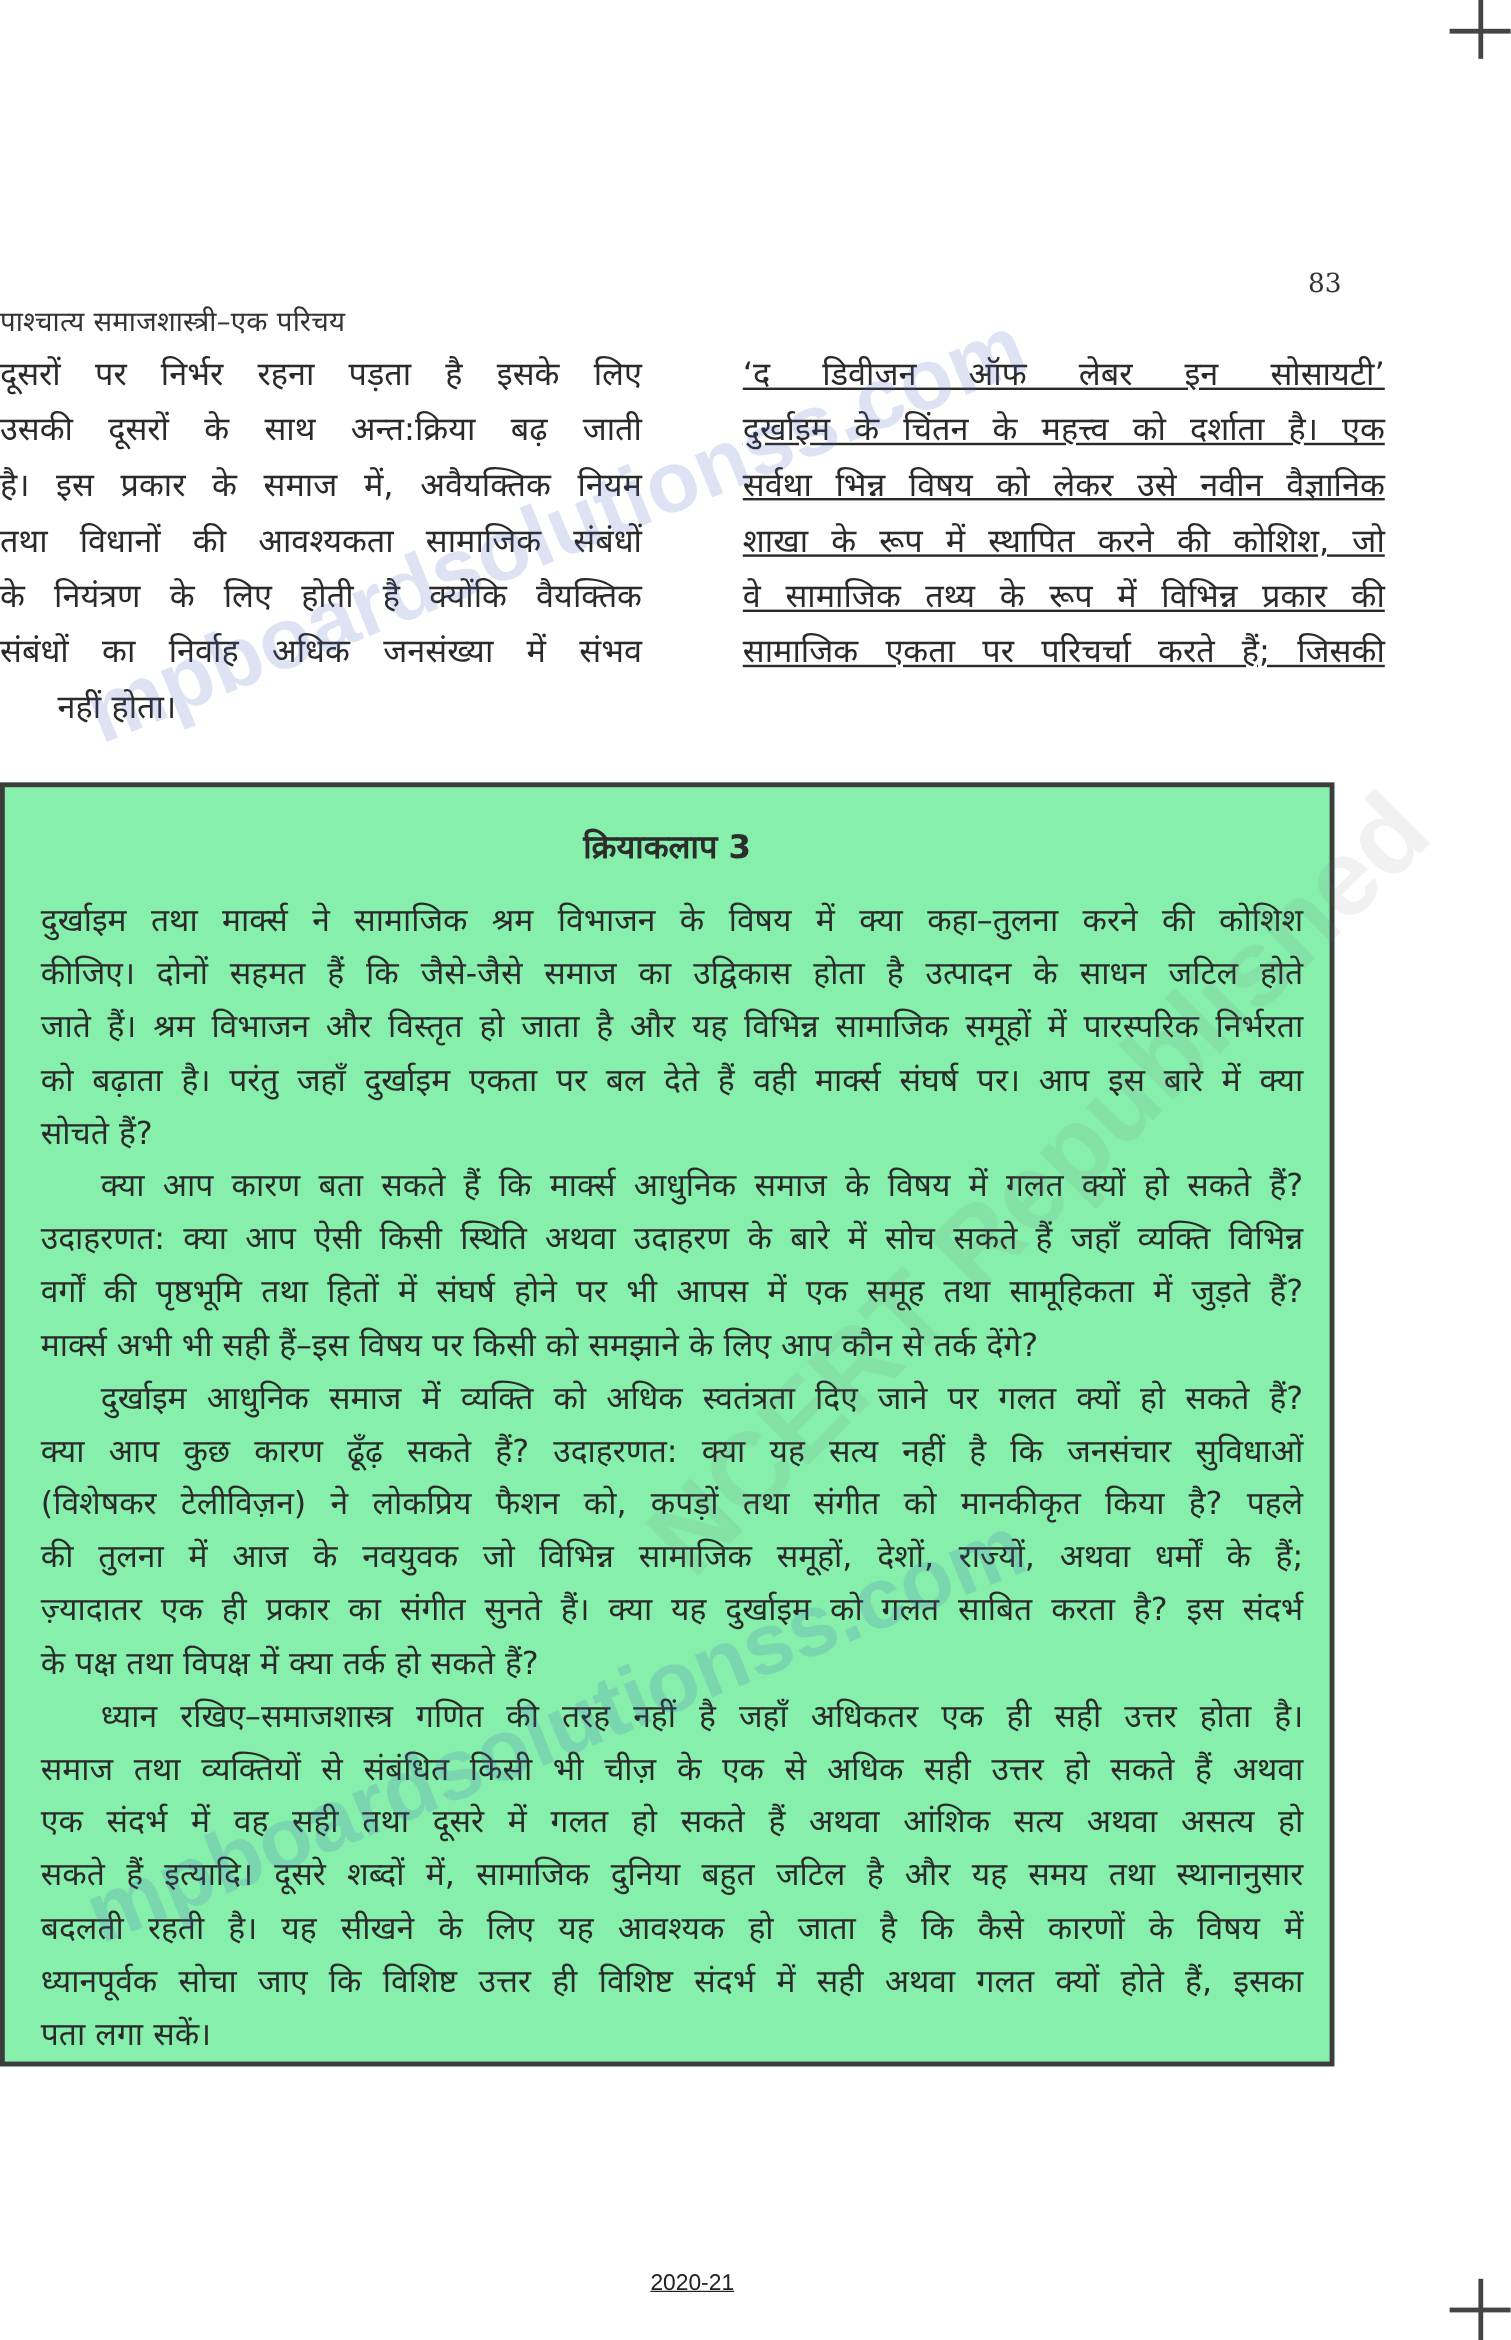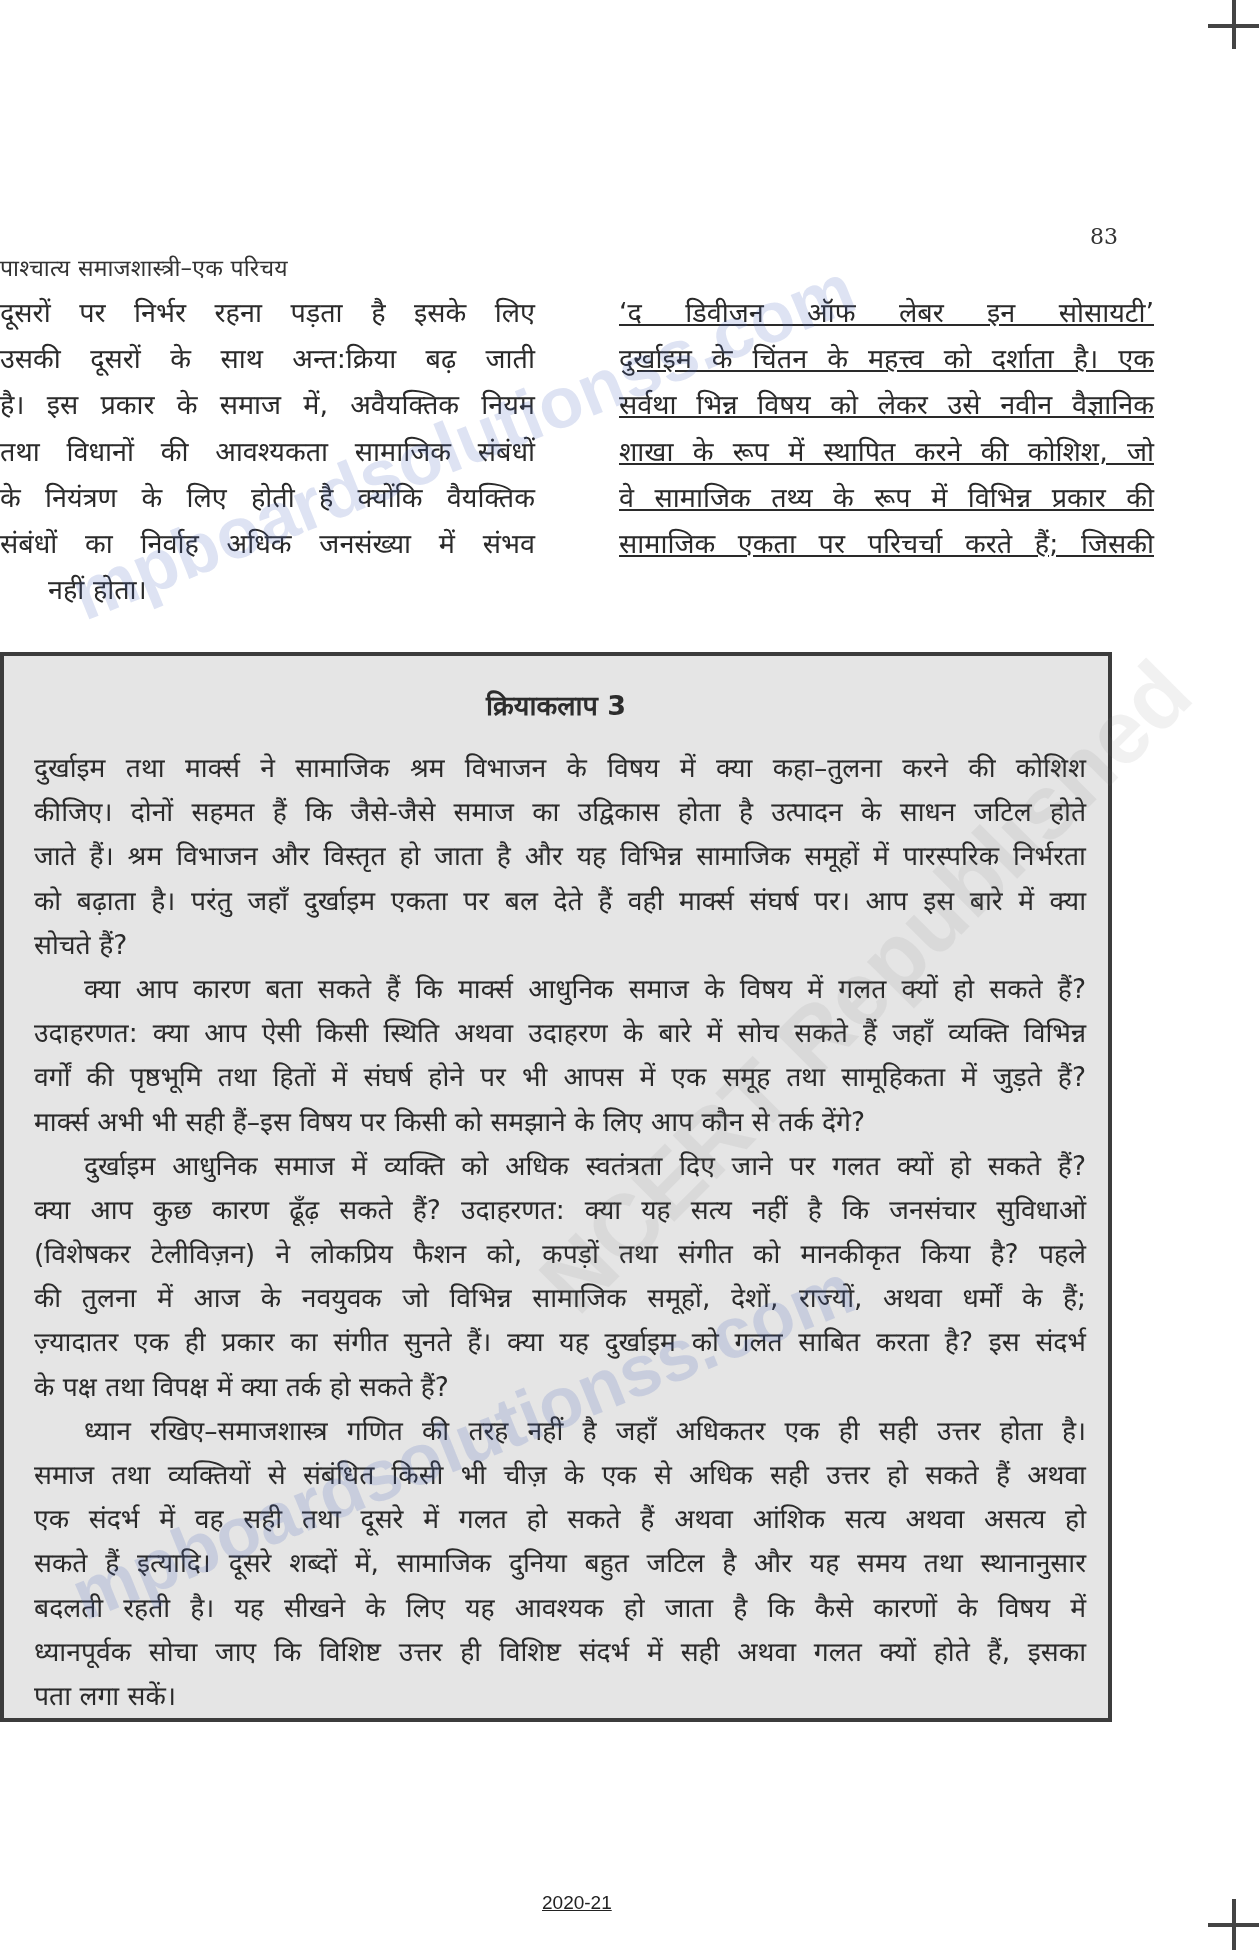--- a/index.html
+++ b/index.html
@@ -45,21 +45,21 @@
       text-align-last: justify;
       height: 46.2px;
     }
     .col .line.last { text-align-last: left; padding-left: 48px; }
 
     .activity-box {
       position: absolute;
       left: 0; top: 652px;
       width: 1112px;
       height: 1070px;
-      background: #e5e5e5;
+      background: #86efac;
       border-top: 4px solid #3c3c3c;
       border-right: 4px solid #3c3c3c;
       border-bottom: 4px solid #3c3c3c;
       border-left: 4px solid #3c3c3c;
       box-sizing: border-box;
     }
     .activity-title {
       position: absolute;
       left: 0; right: 0; top: 30px;
       text-align: center;

